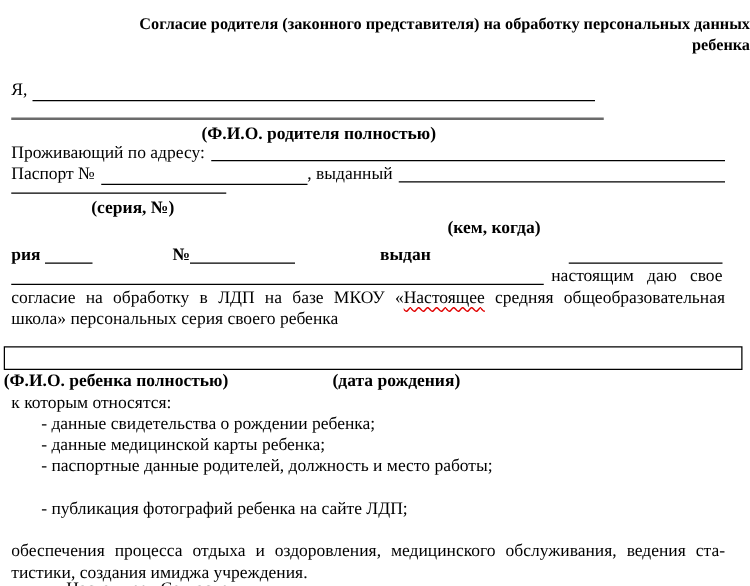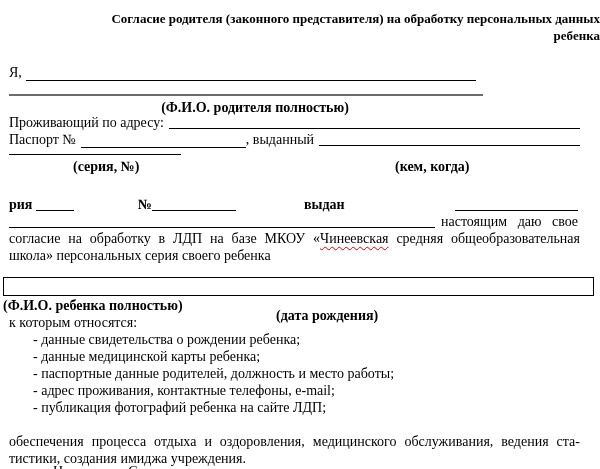--- a/index.html
+++ b/index.html
@@ -94,58 +94,57 @@
     <span>Паспорт №</span>
     <span class="u" style="width:165px; margin-left:5px;"></span>
     <span>, выданный</span>
     <span class="ufill" style="margin-left:5px;"></span>
   </div>
 
   <div class="shortline" style="left:9px; width:172px; top:141px; height:13px;"></div>
 
   <div class="line" style="top:158px;">
     <span class="abs bold" style="left:64px;">(серия, №)</span>
-    <span class="abs bold" style="left:386px;">(кем, когда)</span>
+    <span class="abs bold" style="left:349px;margin-top:16px;">(кем, когда)</span>
   </div>
 
 
   <div class="line" style="top:196px;">
     <span class="abs bold" style="left:0;">рия</span>
     <span class="u abs" style="left:27px; width:38px; top:1px;"></span>
     <span class="abs bold" style="left:129px;">№</span>
     <span class="u abs" style="left:143px; width:84px; top:1px;"></span>
     <span class="abs bold" style="left:295px;">выдан</span>
     <span class="u abs" style="left:446px; width:123px; top:1px;"></span>
   </div>
 
   <div class="line flexrow" style="top:213px;">
     <span class="ufill" style="max-width:426px;"></span>
     <span class="ws" style="margin-left:6px;margin-top:44px;">настоящим даю свое</span>
   </div>
 
   <div class="line just" style="top:230px;">
-    <span>согласие на обработку в ЛДП на базе МКОУ «</span><span class="misspell">Чинеевская</span>
+    <span>согласие на обработку в ЛДП на базе МКОУ «</span><span class="misspell">Настоящее</span>
     <span>средняя общеобразовательная</span>
   </div>
 
   <div class="line" style="top:247px;">школа» персональных серия своего ребенка</div>
 
   <div class="framebox"></div>
 
   <div class="line" style="top:297px; left:0;">
     <span class="abs bold" style="left:3px;">(Ф.И.О. ребенка полностью)</span>
-    <span class="abs bold" style="left:276px;margin-top:10px;">(дата рождения)</span>
+    <span class="abs bold" style="left:266px;">(дата рождения)</span>
   </div>
 
   <div class="line" style="top:314px;">к которым относятся:</div>
 
   <div class="line" style="top:331px; padding-left:24px;">- данные свидетельства о рождении ребенка;</div>
   <div class="line" style="top:348px; padding-left:24px;">- данные медицинской карты ребенка;</div>
   <div class="line" style="top:365px; padding-left:24px;">- паспортные данные родителей, должность и место работы;</div>
-  <div class="line" style="top:382px; padding-left:24px;">- адрес проживания, контактные телефоны, e-mail;</div>
   <div class="line" style="top:399px; padding-left:24px;">- публикация фотографий ребенка на сайте ЛДП;</div>
 
   <div class="line just" style="top:433px;">обеспечения процесса отдыха и оздоровления, медицинского обслуживания, ведения ста-</div>
   <div class="line" style="top:450px;">тистики, создания имиджа учреждения.</div>
 
   <div class="line ws" style="top:463px; padding-left:44px;">Настоящее Согласие</div>
 
 </div>
 
 </body></html>

